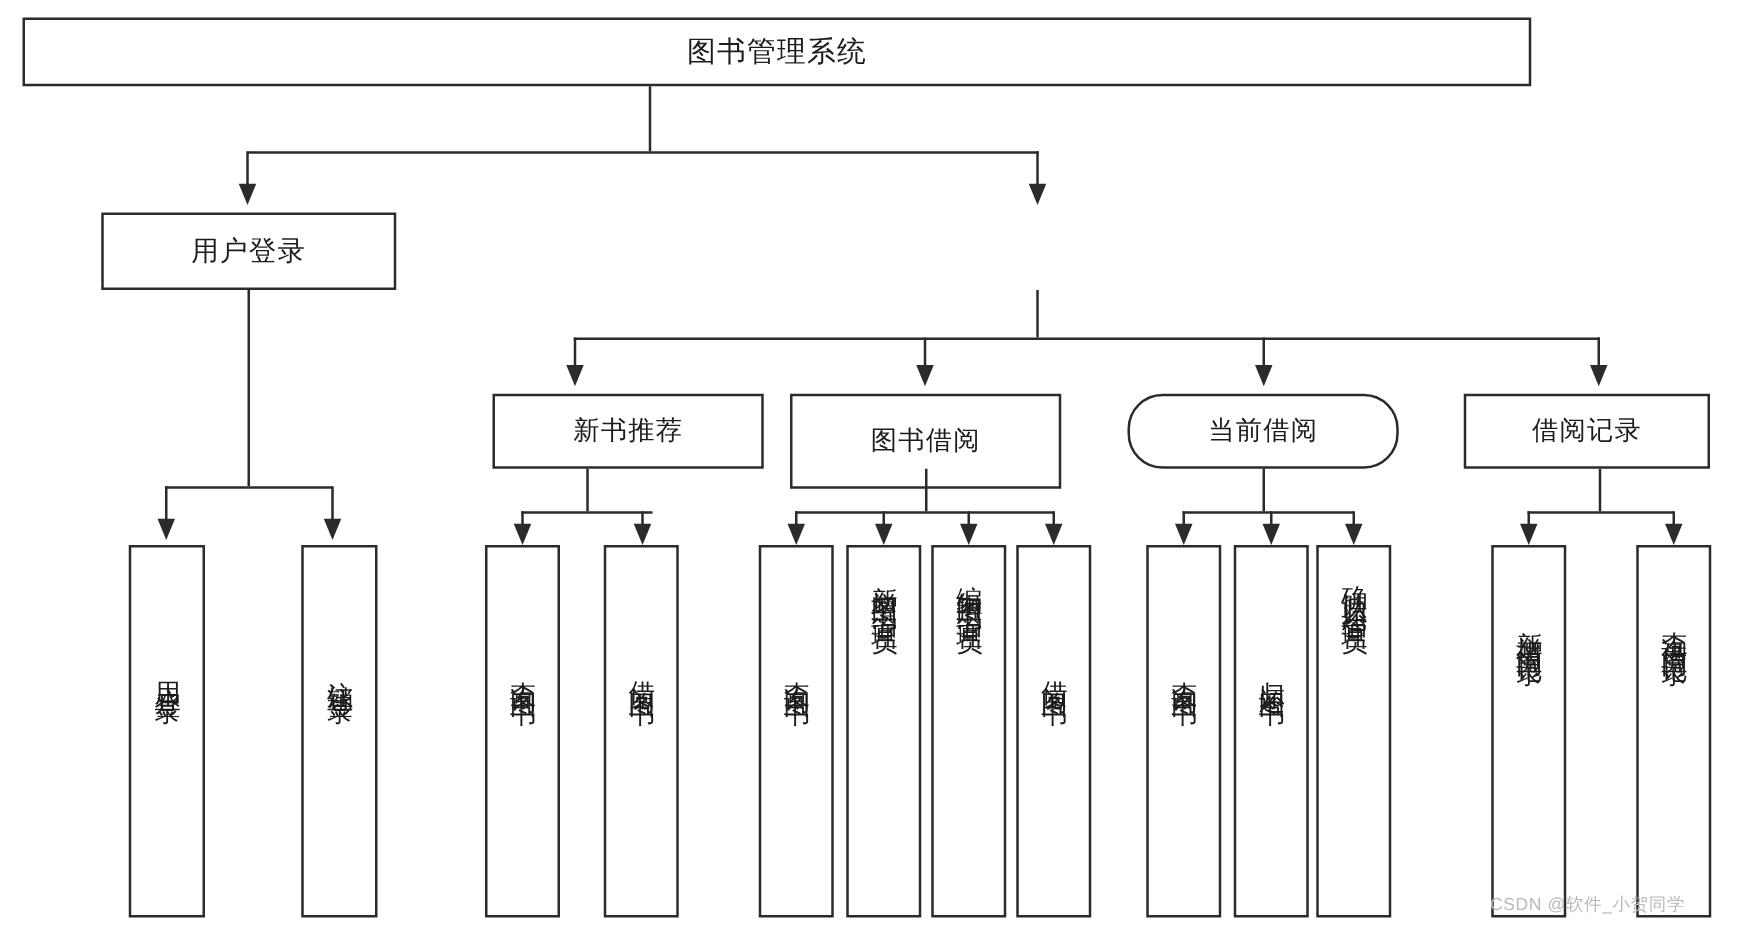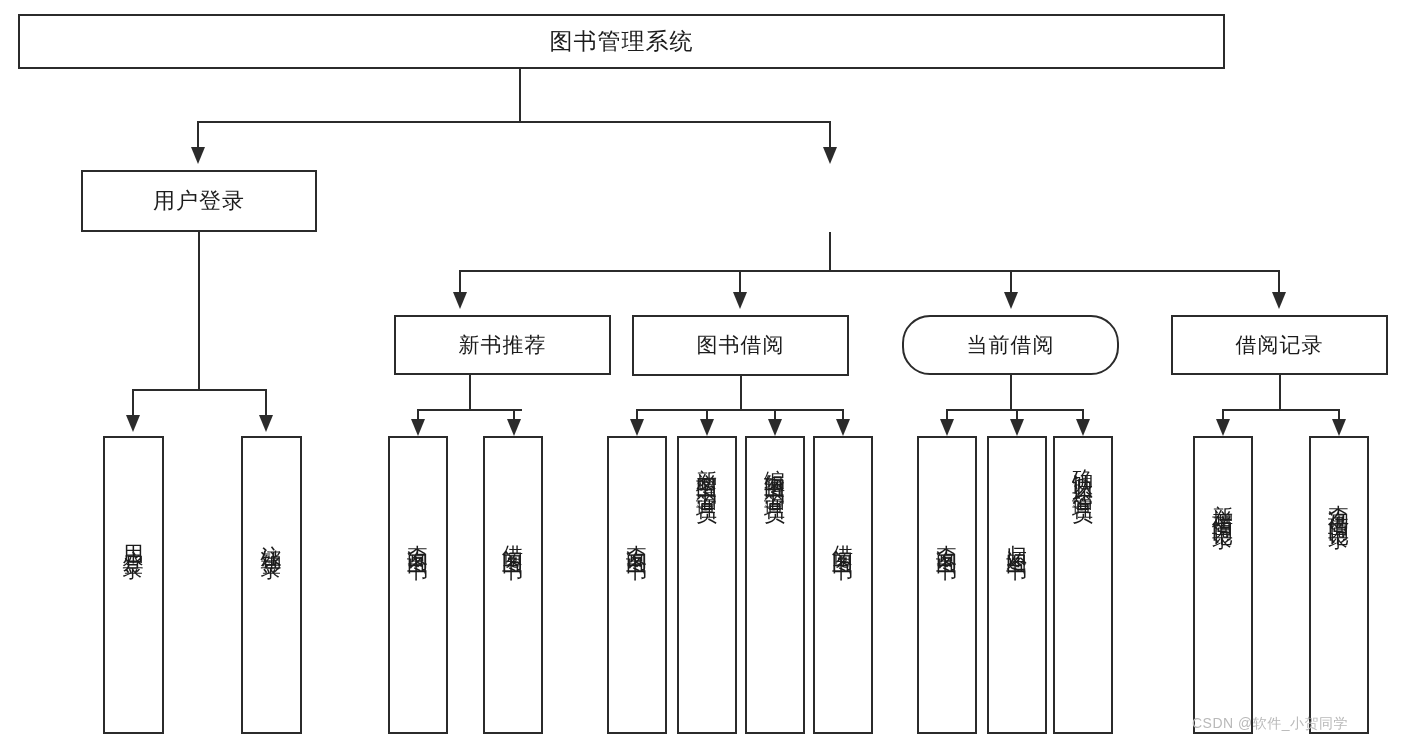--- a/index.html
+++ b/index.html
@@ -127,27 +127,27 @@
   <div class="vline" style="left:739px; top:270px; height:24px;"></div>
   <div class="arrow" style="left:733px; top:292px;"></div>
   <div class="vline" style="left:1010px; top:270px; height:24px;"></div>
   <div class="arrow" style="left:1004px; top:292px;"></div>
   <div class="vline" style="left:1278px; top:270px; height:24px;"></div>
   <div class="arrow" style="left:1272px; top:292px;"></div>
 
   <div class="node l3" style="left:361px; top:315px; width:217px; height:60px;margin-left:33px;">
     <span class="label">新书推荐</span>
   </div>
-  <div class="node l3" style="left:632px; top:315px; width:217px; height:61px;text-align:right;">
+  <div class="node l3" style="left:632px; top:315px; width:217px; height:76px;text-align:right;">
     <span class="label">图书借阅</span>
   </div>
   <div class="node l3" style="left:902px; top:315px; width:217px; height:60px;border-radius:28px;">
     <span class="label">当前借阅</span>
   </div>
-  <div class="node l3" style="left:1171px; top:315px; width:217px; height:60px;">
+  <div class="node l3" style="left:1171px; top:315px; width:197px; height:60px;">
     <span class="label">借阅记录</span>
   </div>
 
   <div class="vline" style="left:469px; top:375px; height:34px;"></div>
   <div class="hline" style="left:417px; top:409px; width:105px;"></div>
   <div class="vline" style="left:417px; top:409px; height:14px;"></div>
   <div class="arrow" style="left:411px; top:419px;"></div>
   <div class="vline" style="left:513px; top:409px; height:14px;"></div>
   <div class="arrow" style="left:507px; top:419px;"></div>
 

